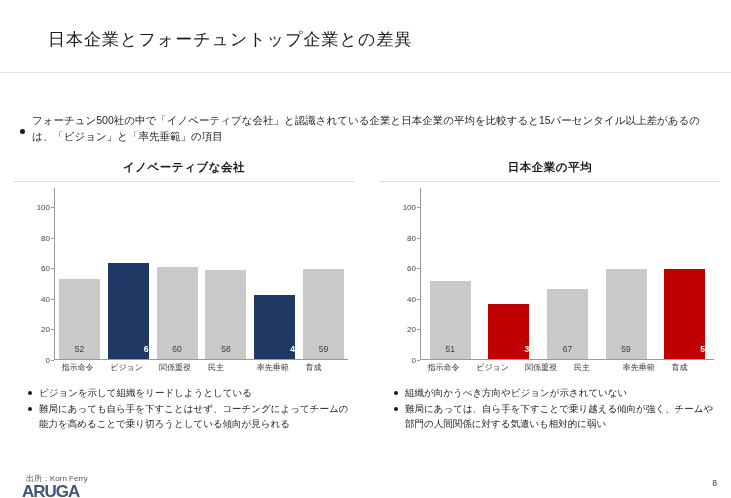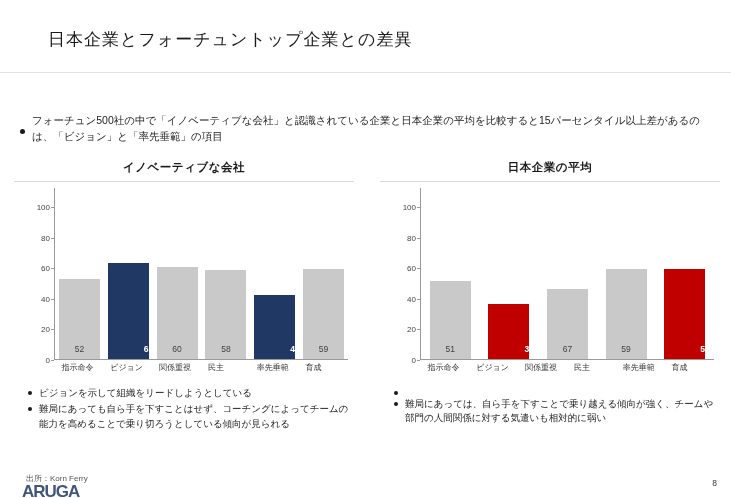--- a/index.html
+++ b/index.html
@@ -370,20 +370,21 @@
         <div class="xlabel">関係重視</div>
         <div class="xlabel">民主</div>
         <div class="xlabel">率先垂範</div>
         <div class="xlabel">育成</div>
       </div>
     </div>
 
     <div class="notes">
       <div class="note">
         <div class="bullet-dot"></div>
+        <div>組織が向かうべき方向やビジョンが示されていない</div>
       </div>
       <div class="note">
         <div class="bullet-dot"></div>
         <div>難局にあっては、自ら手を下すことで乗り越える傾向が強く、チームや部門の人間関係に対する気遣いも相対的に弱い</div>
       </div>
     </div>
   </div>
 
   <div class="source">出所：Korn Ferry</div>
   <div class="logo">ARUGA</div>

